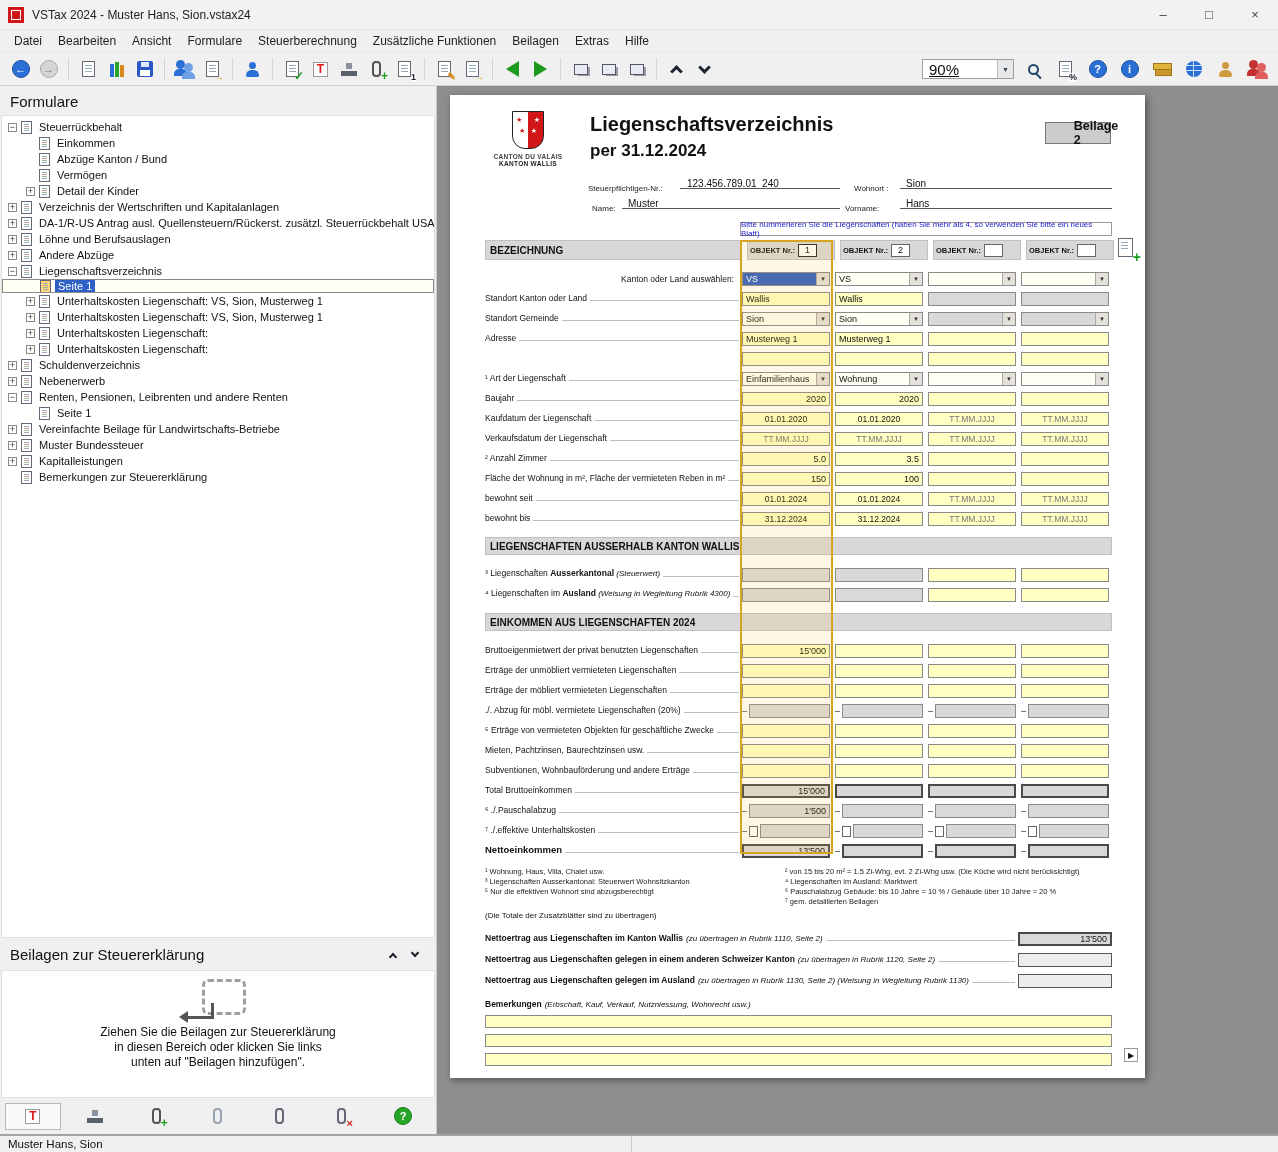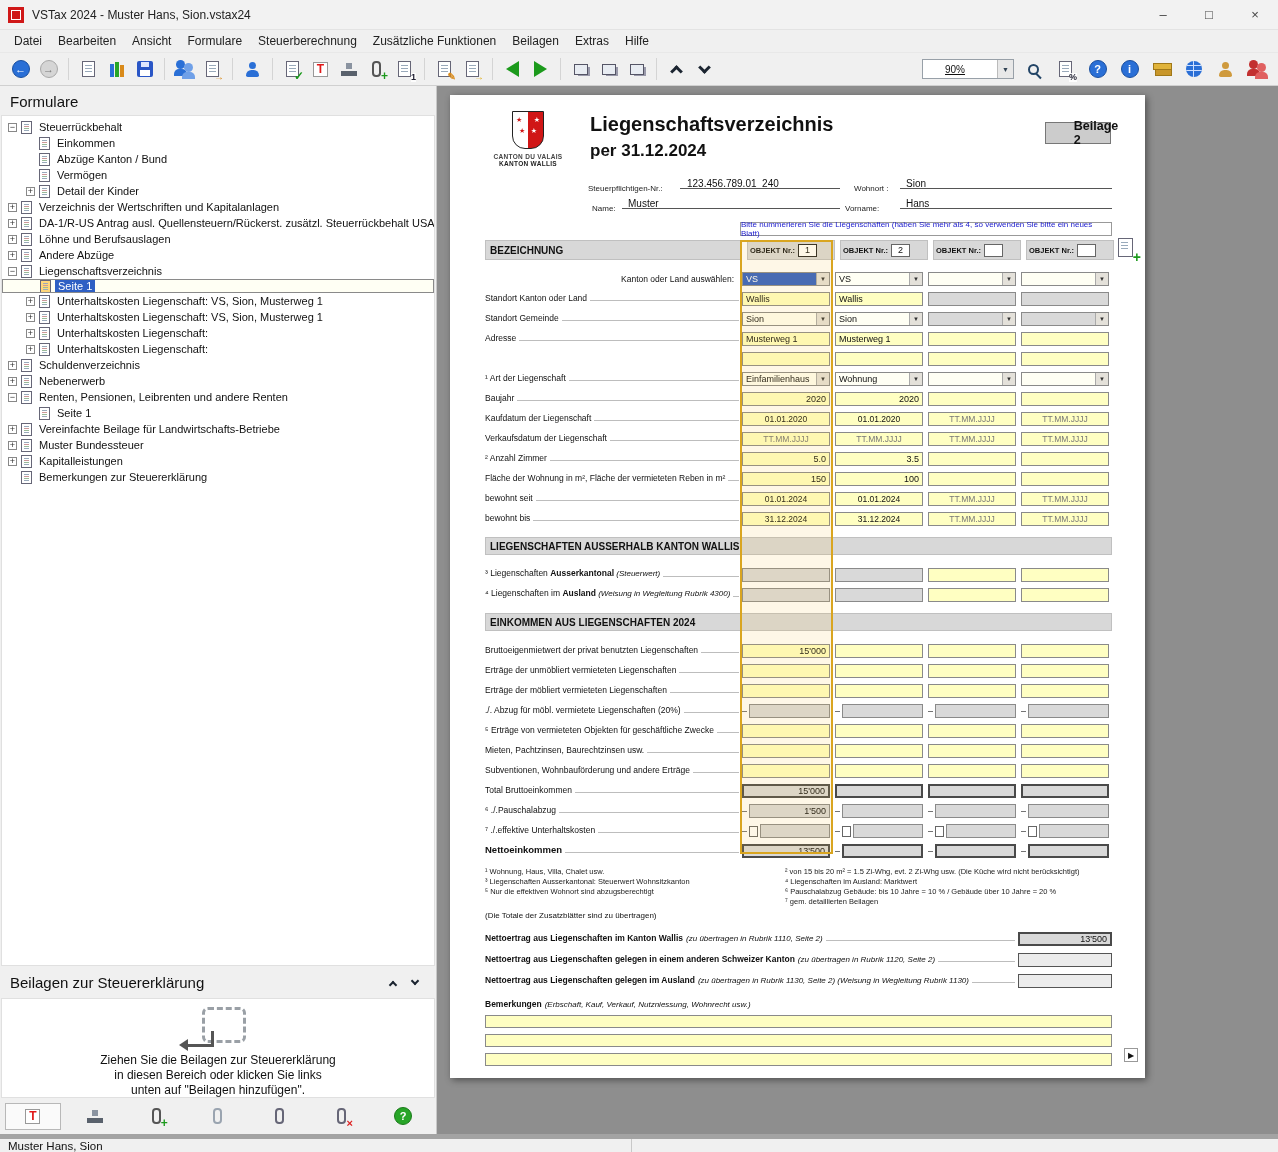--- a/index.html
+++ b/index.html
@@ -18,21 +18,21 @@
   .menubar{height:22px;display:flex;align-items:center;padding-left:6px;background:#f0f0f0;}
   .menu-item{padding:2px 8px;font-size:12px;color:#222;}
 
   
   .toolbar{height:34px;display:flex;align-items:center;background:#f0f0f0;border-top:1px solid #e8e8e8;border-bottom:1px solid #d0d0d0;padding:0 8px;}
   .tb-left{display:flex;align-items:center;gap:3px;}
   .tb-right{margin-left:auto;display:flex;align-items:center;gap:7px;}
   .sep{width:1px;height:22px;background:#d4d4d4;margin:0 4px;flex:0 0 auto;}
   .icon{width:25px;height:25px;display:flex;align-items:center;justify-content:center;position:relative;flex:0 0 auto;}
   .zoombox{width:92px;height:20px;background:#fff;border:1px solid #98a0a8;display:flex;align-items:stretch;}
-  .zoomval{flex:1;font-size:10px;display:flex;align-items:center;padding-left:22px;text-decoration:underline;}
+  .zoomval{flex:1;font-size:15px;display:flex;align-items:center;padding-left:6px;text-decoration:underline;}
   .zoombtn{width:16px;background:#e8e8e8;border-left:1px solid #bbb;font-size:7px;display:flex;align-items:center;justify-content:center;color:#345;}
 
   
   .circ{width:18px;height:18px;border-radius:50%;display:flex;align-items:center;justify-content:center;font-size:11px;font-weight:bold;color:#fff;}
   .circ.blue{background:#2a6fd6;border:1px solid #1a4fa0;}
   .circ.lgray{background:#d5d5d5;border:1px solid #a8a8a8;color:#777;}
   .circ.grn{background:#27a527;border:1px solid #1b7a1b;}
   .pg{width:13px;height:16px;background:#fff;border:1px solid #667;position:relative;display:block;}
   .pg::before{content:"";position:absolute;left:2px;top:3px;width:7px;height:1px;background:#9ab;box-shadow:0 3px 0 #9ab,0 6px 0 #9ab;}
   .ovr{position:absolute;right:1px;bottom:0;font-style:normal;font-weight:bold;font-size:10px;line-height:1;}
@@ -92,21 +92,21 @@
   .expander{width:9px;height:9px;border:1px solid #888;background:#fff;font-size:9px;line-height:7px;text-align:center;color:#333;margin-right:4px;flex:0 0 auto;}
   .expander.none{visibility:hidden;}
   .treepg{width:11px;height:13px;background:#fff;border:1px solid #667;margin-right:4px;flex:0 0 auto;position:relative;}
   .treepg::before{content:"";position:absolute;left:2px;top:2px;right:2px;height:1px;background:#9ab;box-shadow:0 2px 0 #c99,0 4px 0 #9b9,0 6px 0 #9ab;}
   .tlabel{padding:0 3px;}
   .tree-row.sel .tlabel{background:#2e5fc4;color:#fff;}
   .tree-row.sel .treepg{background:#ffd77a;}
   .attach-header{display:flex;align-items:center;font-size:15px;padding:7px 10px;background:#f0f0f0;}
   .chevbtn{width:22px;height:18px;display:flex;align-items:center;justify-content:center;}
   .chevbtn.first{margin-left:auto;}
-  .dropzone{height:100px;background:#fff;border:1px solid #e0e0e0;margin:0 1px;}
+  .dropzone{height:128px;background:#fff;border:1px solid #e0e0e0;margin:0 1px;}
   .dz-icon{width:64px;height:42px;position:relative;margin:8px auto 4px;}
   .dz-box{position:absolute;right:4px;top:0;width:44px;height:36px;border:3px dashed #9aa0a6;border-radius:6px;}
   .dz-arrow{position:absolute;left:2px;bottom:2px;width:26px;height:3px;background:#555;}
   .dz-arrow::before{content:"";position:absolute;right:0;top:-13px;width:3px;height:13px;background:#555;}
   .dz-arrow::after{content:"";position:absolute;left:-9px;top:-5px;border-top:6px solid transparent;border-bottom:6px solid transparent;border-right:9px solid #555;}
   .dz-text{font-size:12px;text-align:center;line-height:15px;color:#111;}
   .side-toolbar{height:36px;display:flex;align-items:center;justify-content:space-around;background:#f0f0f0;padding:3px 2px;}
   .sbtn{width:56px;height:27px;display:flex;align-items:center;justify-content:center;}
   .sbtn.active{border:1px solid #b8b8b8;background:#fafafa;}
 
@@ -176,21 +176,21 @@
   .netlabel i{font-style:italic;font-size:8px;margin-left:3px;white-space:nowrap;}
   .netfld{width:94px;height:14px;border:1px solid #555;background:#ececec;font-size:9px;display:flex;align-items:center;justify-content:flex-end;padding:0 3px;flex:0 0 auto;}
   .netfld.first{border:2px solid #4a4a4a;background:#d9d9d9;}
   .bem{margin-top:8px;font-size:8.5px;}
   .bem b{font-weight:bold;}
   .bem i{font-style:italic;font-size:8px;margin-left:3px;}
   .bemfld{height:13px;background:#ffffc2;border:1px solid #8a8a8a;margin-top:6px;}
   .nextpage{position:absolute;right:7px;bottom:16px;width:14px;height:14px;background:#fff;border:1px solid #999;display:flex;align-items:center;justify-content:center;font-size:8px;color:#111;}
 
   
-  .statusbar{position:absolute;left:0;right:0;bottom:0;height:18px;background:#f0f0f0;border-top:5px solid #a3a3a3;display:flex;font-size:11.5px;}
+  .statusbar{position:absolute;left:0;right:0;bottom:0;height:18px;background:#f0f0f0;border-top:2px solid #a3a3a3;display:flex;font-size:11.5px;}
   .stcell{width:632px;border-right:1px solid #c8c8c8;display:flex;align-items:center;padding-left:8px;}
 </style>
 </head>
 <body>
 
 <div class="titlebar">
   <span class="appicon"></span>
   <span class="wtitle">VSTax 2024 - Muster Hans, Sion.vstax24</span>
   <div class="wincontrols">
     <span class="wbtn">–</span>

